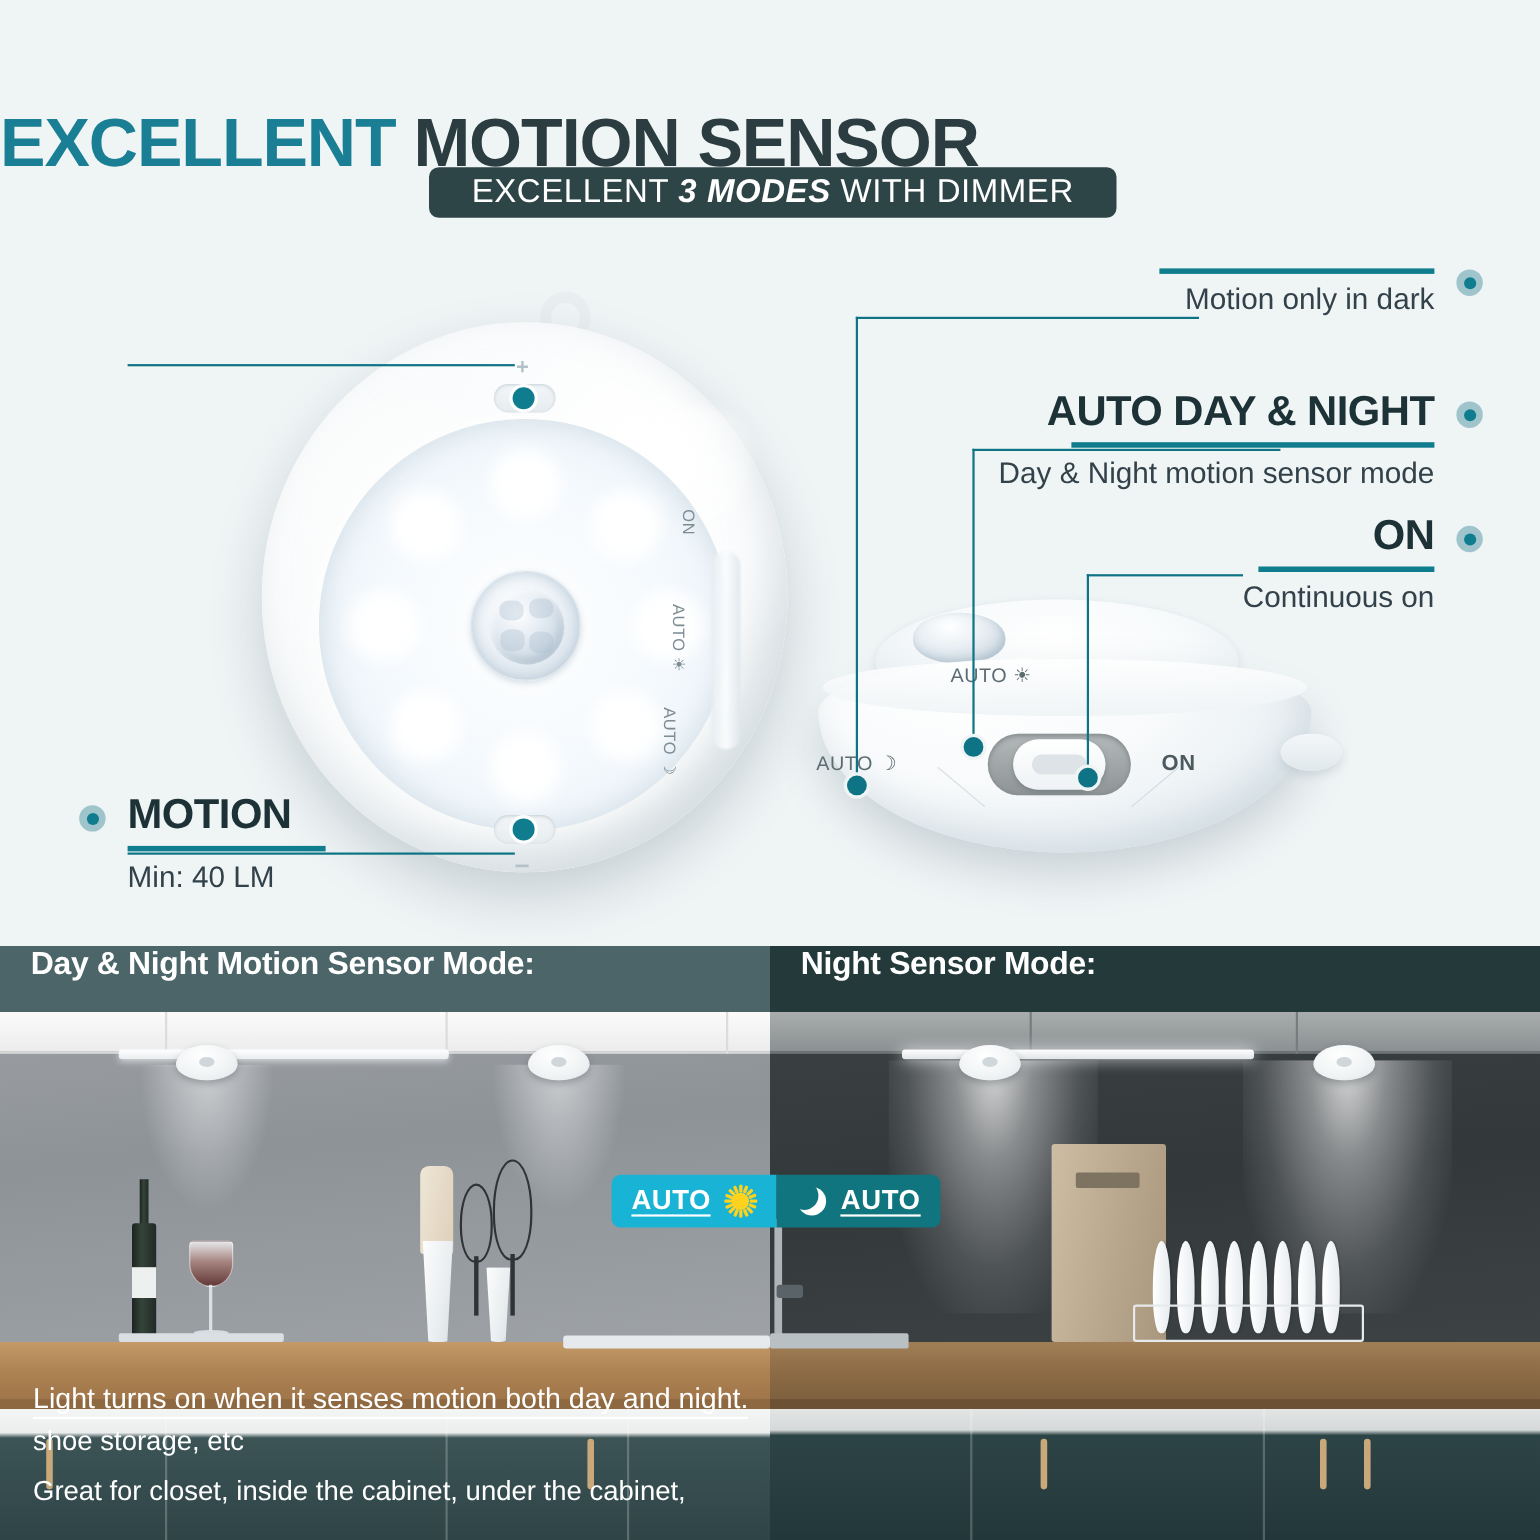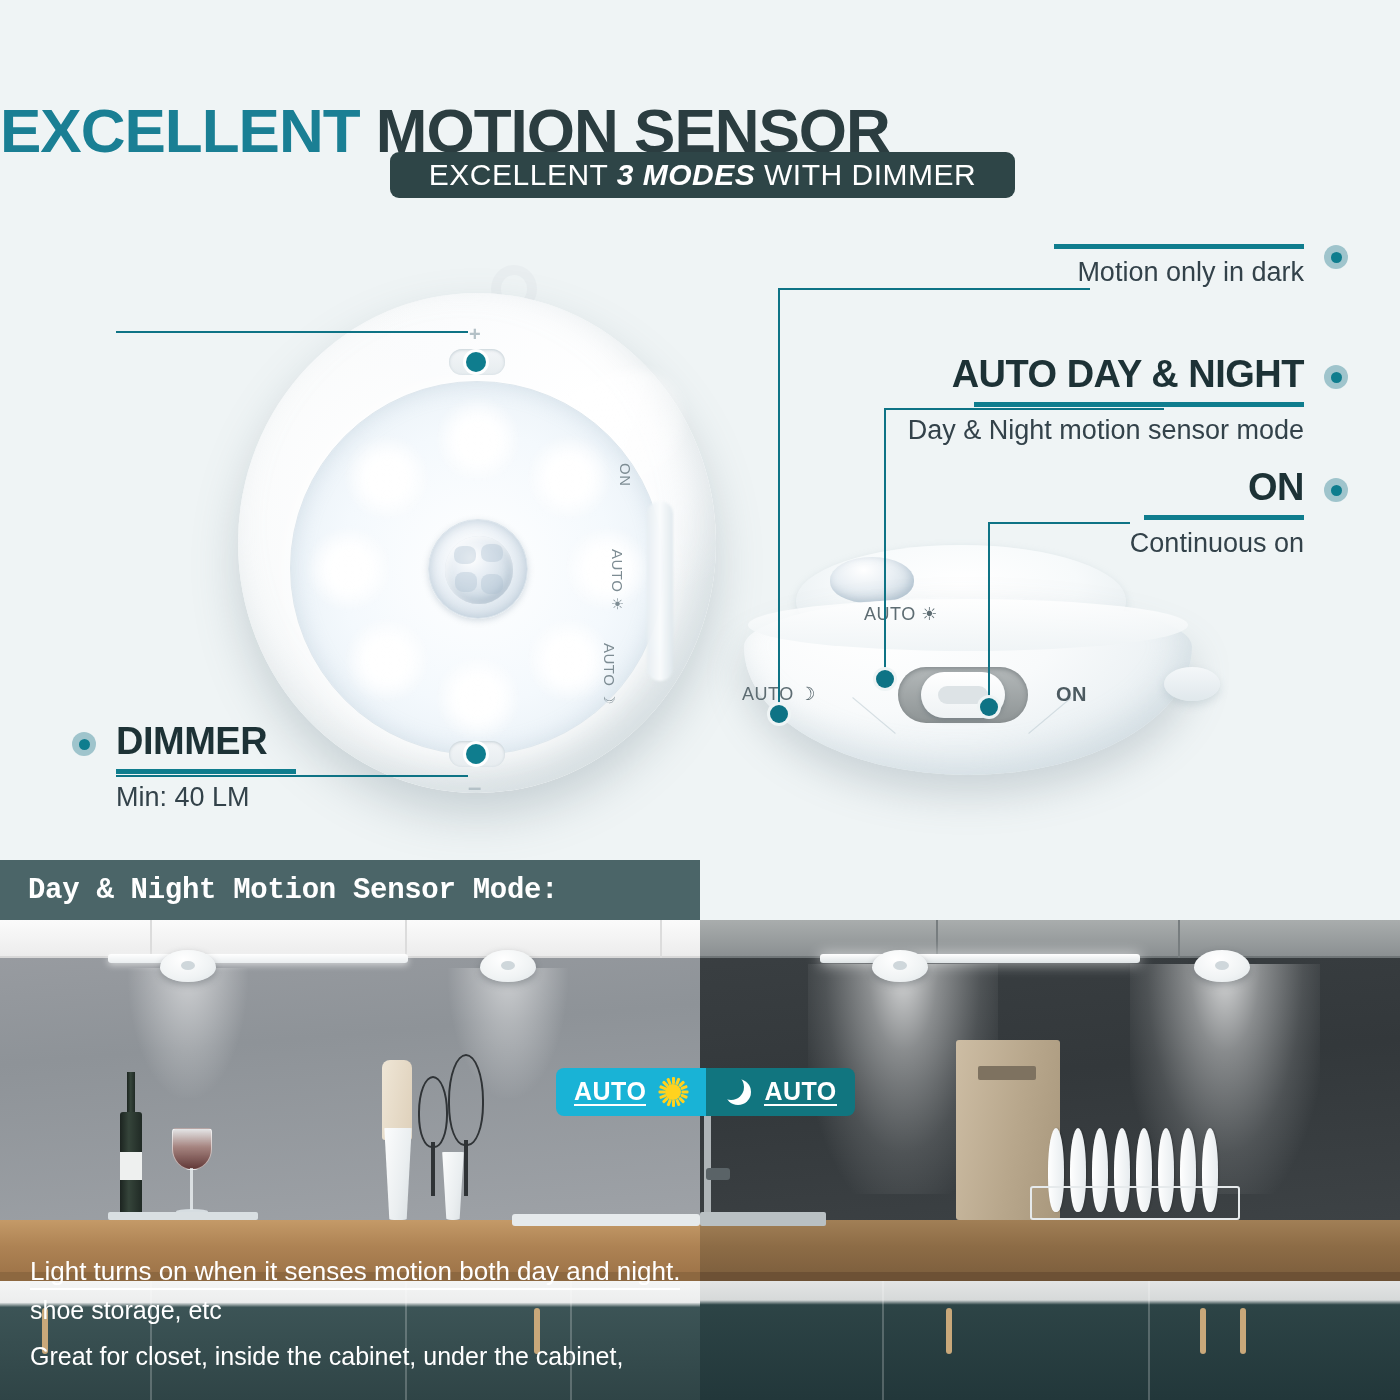--- a/index.html
+++ b/index.html
@@ -236,21 +236,21 @@
   }
 
   
   .scenes { position:absolute; left:0; top:860px; width:1400px; height:540px; }
   .scene { position:absolute; top:0; width:700px; height:540px; overflow:hidden; }
   .scene-left  { left:0; }
   .scene-right { left:700px; }
 
   .scene-hdr {
     position:absolute; left:0; top:0; width:100%; height:60px;
-    display:flex; align-items:center; z-index:9;font-family:Liberation Mono, monospace;
+    display:flex; z-index:9;
   }
   .scene-hdr.left-hdr  { background:#4b6568; }
   .scene-hdr.right-hdr { background:#24393a; }
   .scene-hdr span {
     color:#ffffff; font-size:29px; font-weight:bold;
     padding-left:28px; letter-spacing:-.3px; white-space:nowrap;
   }
 
   
   .k-wall-l {
@@ -530,21 +530,21 @@
   <div class="conn conn-v" style="left:884px;top:208px;height:270px;"></div>
   <div class="conn-dot" style="left:876px;top:470px;"></div>
 
   <div class="conn conn-h" style="left:988px;top:322px;width:142px;"></div>
   <div class="conn conn-v" style="left:988px;top:322px;height:184px;"></div>
   <div class="conn-dot" style="left:980px;top:498px;"></div>
 
 
   <div class="callout co-left co-dimmer">
     <div class="co-dot"></div>
-    <div class="co-title">DIMMER</div>
+    <div class="co-title">MOTION</div>
     <div class="co-rule"></div>
     <div class="co-sub">Min: 40 LM</div>
   </div>
 
   <div class="callout co-right co-autonight">
     <div class="co-dot"></div>
     <div class="co-rule"></div>
     <div class="co-sub">Motion only in dark</div>
   </div>
 
@@ -648,20 +648,23 @@
     <div class="k-counter-r"></div>
     <div class="k-counter-edge-r"></div>
     <div class="sink-r"></div>
     <div class="k-lower-r"></div>
     <div class="k-lower-line" style="left:182px;"></div>
     <div class="k-lower-line" style="left:448px;"></div>
     <div class="k-handle" style="left:246px;"></div>
     <div class="k-handle" style="left:500px;"></div>
     <div class="k-handle" style="left:540px;"></div>
 
+    <div class="scene-hdr right-hdr">
+      <span>Night Sensor Mode:</span>
+    </div>
 
   </div>
 
   <div class="auto-badge">
     <div class="auto-half auto-day">
       <span class="auto-txt">AUTO</span>
       <span class="sun-ico">
         <span class="sun-core"></span>
         <span class="sun-ray" style="transform:rotate(0deg);"></span>
         <span class="sun-ray" style="transform:rotate(45deg);"></span>

